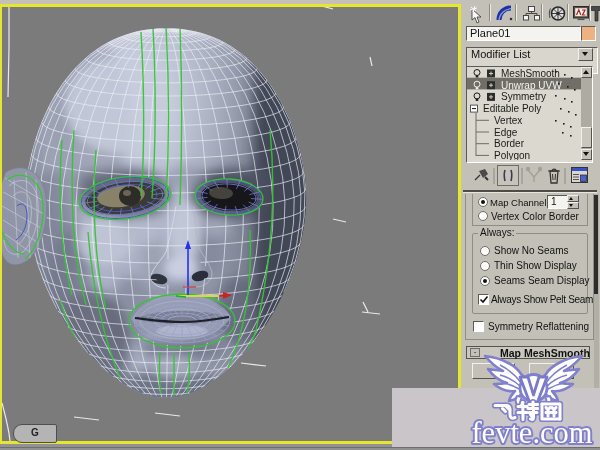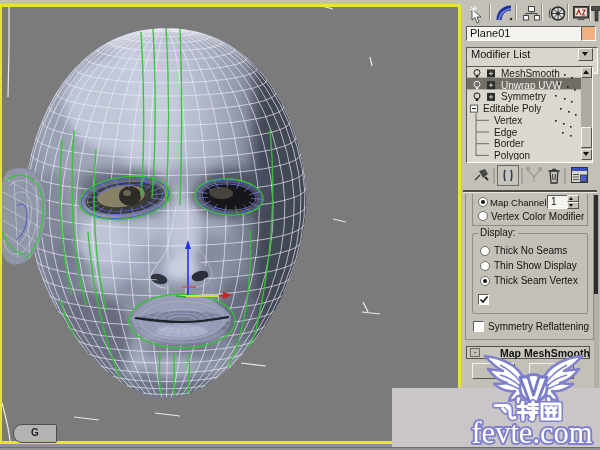--- a/index.html
+++ b/index.html
@@ -484,35 +484,36 @@
 <div class="radio" style="left:17px;top:197px;">
         <div class="rdot"></div>
       </div>
 <div class="txt" style="left:29px;top:197px;font-size:9.5px;">Map Channel:</div>
 <div class="fld" style="left:86px;top:195px;width:18px;height:12px;padding-left:3px;line-height:12px;font-size:10px;">1</div>
 <div class="btn3" style="left:106px;top:195px;width:10px;height:5px;"></div>
 <div style="position:absolute;left:108px;top:197px;width:0;height:0;border-left:2.5px solid transparent;border-right:2.5px solid transparent;border-bottom:3px solid #111;"></div>
 <div class="btn3" style="left:106px;top:202px;width:10px;height:5px;"></div>
 <div style="position:absolute;left:108px;top:204px;width:0;height:0;border-left:2.5px solid transparent;border-right:2.5px solid transparent;border-top:3px solid #111;"></div>
 <div class="radio" style="left:17px;top:211px;"></div>
-<div class="txt" style="left:30px;top:211px;">Vertex Color Modifier</div>
+<div class="txt" style="left:30px;top:211px;">Vertex Color Border</div>
 <div class="grp" style="left:11px;top:233px;width:114px;height:79px;"></div>
-<div class="txt" style="left:17px;top:227px;background:#c3c0b7;padding:0 2px;">Display:</div>
+<div class="txt" style="left:17px;top:227px;background:#c3c0b7;padding:0 2px;">Always:</div>
 <div class="radio" style="left:19px;top:246px;"></div>
-<div class="txt" style="left:33px;top:245px;">Thick No Seams</div>
+<div class="txt" style="left:33px;top:245px;">Show No Seams</div>
 <div class="radio" style="left:19px;top:261px;"></div>
 <div class="txt" style="left:33px;top:260px;">Thin Show Display</div>
 <div class="radio" style="left:19px;top:276px;">
         <div class="rdot"></div>
       </div>
-<div class="txt" style="left:33px;top:275px;">Thick Seam Vertex</div>
+<div class="txt" style="left:33px;top:275px;">Seams Seam Display</div>
 <div class="cb" style="left:17px;top:294px;"></div>
 <svg style="position:absolute;left:18px;top:295px" width="10" height="10">
         <path d="M1.5,4.5 L4,7 L8.5,1.5" stroke="#111" stroke-width="1.6" fill="none"></path>
       </svg>
+<div class="txt" style="left:30px;top:294px;letter-spacing:-0.3px;">Always Show Pelt Seam</div>
 <div class="cb" style="left:12px;top:321px;"></div>
 <div class="txt" style="left:27px;top:321px;">Symmetry Reflattening</div>
 <div style="position:absolute;left:5px;top:346px;width:122px;height:11px;background:#cac7be;border:1px solid #55534d;"></div>
 <div style="position:absolute;left:9px;top:348px;width:8px;height:7px;background:#c3c0b7;border:1px solid #6e6c66;font-size:8px;line-height:5px;text-align:center;color:#111;">-</div>
 <div class="txt" style="left:39px;top:347px;font-weight:bold;font-size:10.5px;">Map MeshSmooth</div>
 <div class="btn3" style="left:11px;top:363px;width:41px;height:14px;"></div>
 <div class="btn3" style="left:68px;top:363px;width:43px;height:14px;"></div>
 <div style="position:absolute;left:133px;top:194px;width:5px;height:253px;background:#b2afa6;"></div>
 <div style="position:absolute;left:133px;top:195px;width:4px;height:99px;background:#2c2c2c;"></div>
     </div>

